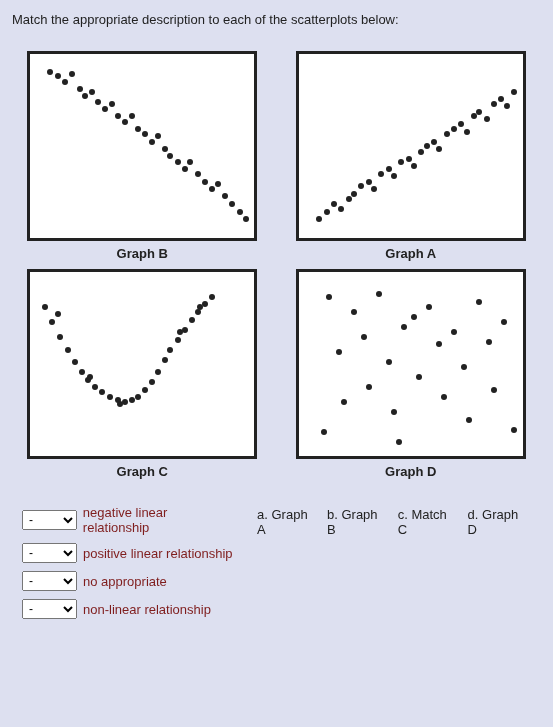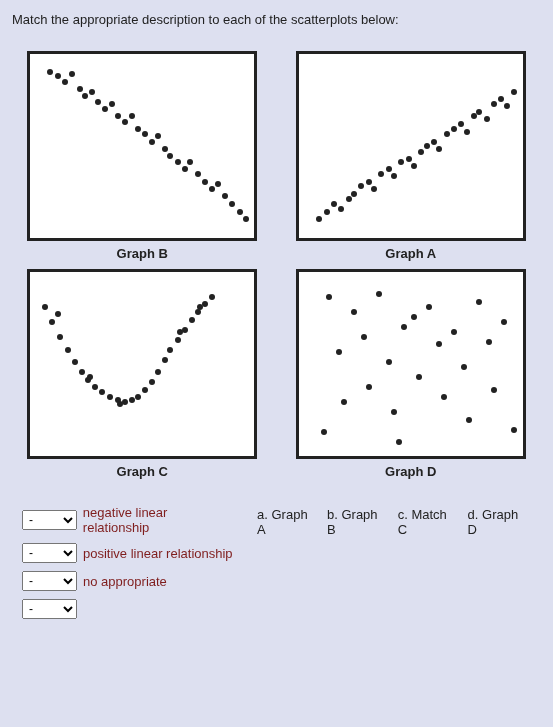--- a/index.html
+++ b/index.html
@@ -268,20 +268,21 @@
       <span class="match-label">no appropriate</span>
     </div>
     <div class="match-row">
       <select class="match-select">
         <option>-</option>
         <option>a</option>
         <option>b</option>
         <option>c</option>
         <option>d</option>
       </select>
+      <span class="match-label">non-linear relationship</span>
     </div>
   </div>
   <div class="right-col">
     <span class="answer-label">a. Graph A</span>
     <span class="answer-label">b. Graph B</span>
     <span class="answer-label">c. Match C</span>
     <span class="answer-label">d. Graph D</span>
   </div>
 </div>
 

